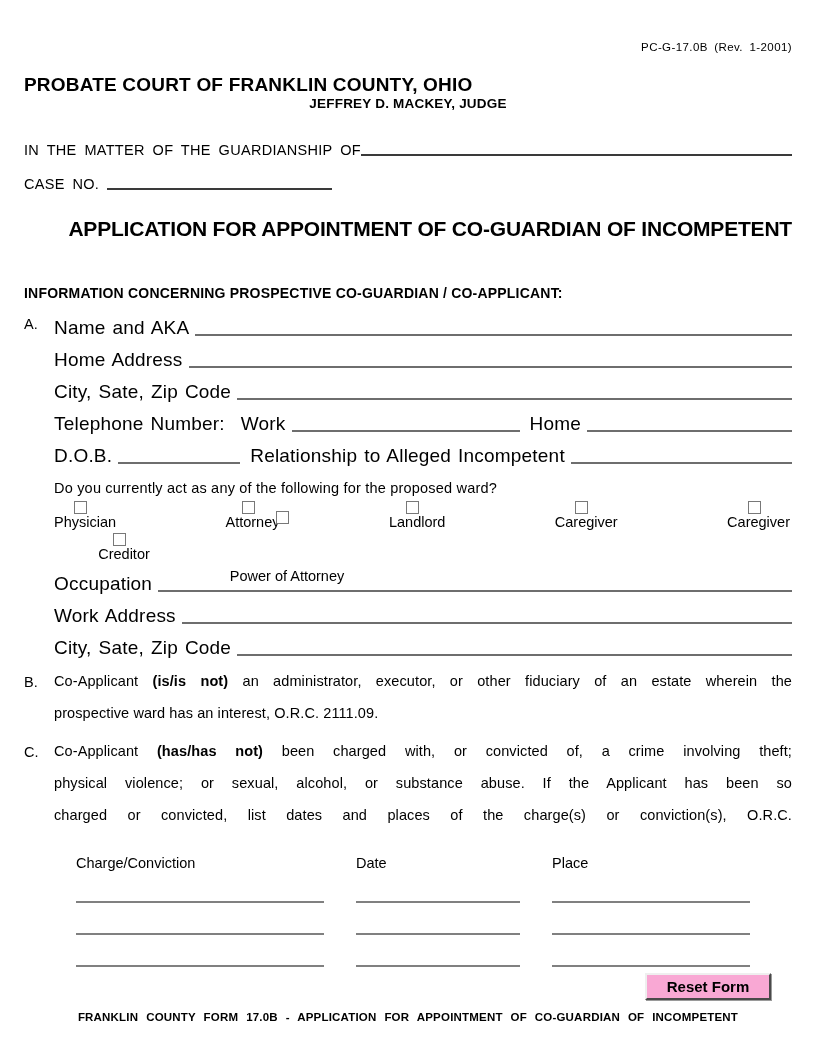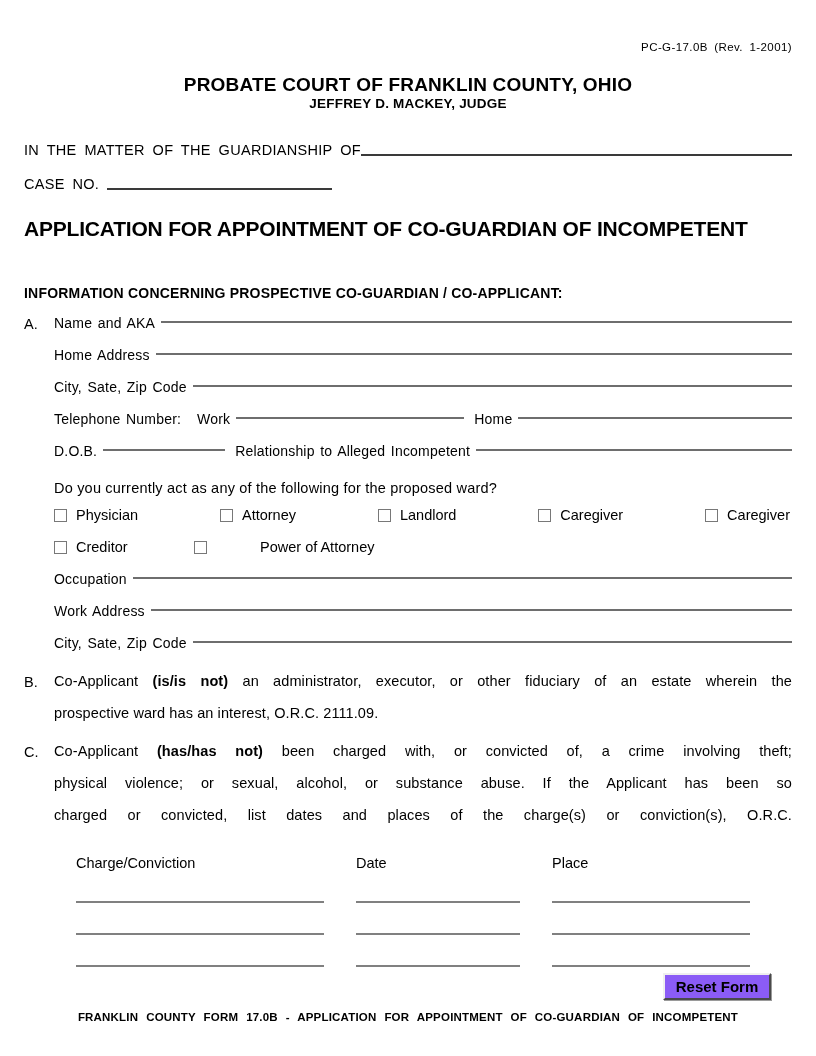--- a/index.html
+++ b/index.html
@@ -1,72 +1,72 @@
 <!DOCTYPE html>
 <html><head>
 <meta charset="utf-8">
 <style>
   html,body{margin:0;padding:0;background:#fff;}
   body{width:816px;height:1056px;font-family:"Liberation Sans",sans-serif;color:#000;}
   .page{position:relative;width:816px;height:1056px;overflow:hidden;box-sizing:border-box;padding:0 24px;}
 
   .form-code{margin-top:41px;text-align:right;font-size:11.5px;letter-spacing:.4px;word-spacing:3px;}
 
-  .court-title{margin-top:21px;text-align:center;font-size:19px;font-weight:bold;letter-spacing:.2px;}
+  .court-title{margin-top:21px;text-align:left;font-size:19px;font-weight:bold;letter-spacing:.2px;}
   .judge{text-align:center;font-size:13.5px;font-weight:bold;letter-spacing:.2px;}
 
   .caption-row{display:flex;align-items:flex-end;font-size:14.5px;letter-spacing:.3px;word-spacing:3.5px;}
   .matter-row{margin-top:26px;height:21px;}
   .case-row{margin-top:13px;height:21px;}
   .rule{border-bottom:2px solid #3a3a3a;margin-bottom:2px;}
   .rule.grow{flex:1;}
   .case-rule{width:225px;margin-left:8px;}
 
-  .main-title{margin-top:25px;text-align:left;font-size:21px;font-weight:bold;letter-spacing:-0.2px;}
+  .main-title{margin-top:25px;text-align:right;font-size:21px;font-weight:bold;letter-spacing:-0.2px;}
 
   .info-heading{margin-top:44px;font-size:14px;font-weight:bold;letter-spacing:.2px;}
 
   .sec{margin-top:6px;}
   .lettered{display:flex;}
   .letter-col{width:30px;flex:none;font-size:14.5px;padding-top:9px;}
   .sec-a .letter-col{padding-top:9px;}
   .sec-body{flex:1;min-width:0;}
 
-  .frow{display:flex;align-items:center;height:32px;font-size:14px;letter-spacing:.2px;word-spacing:1.5px;}
+  .frow{display:flex;align-items:flex-end;height:32px;font-size:19px;letter-spacing:.2px;word-spacing:1.5px;}
   .fill{flex:1;border-bottom:2px solid #6e6e6e;margin-bottom:3px;margin-left:6px;}
   .fill.fixed{flex:none;}
   .lbl{white-space:nowrap;}
   .gap-lbl{margin-left:10px;white-space:nowrap;}
 
   .q-row{height:32px;display:flex;align-items:flex-end;font-size:14.5px;letter-spacing:.2px;}
   .q-row span{padding-bottom:3px;}
 
   .cb-row{display:flex;align-items:center;height:32px;font-size:14.5px;}
   .cb-row1{justify-content:space-between;padding-right:2px;}
-  .cb-item{display:flex;align-items:center;}
+  .cb-item{display:flex;align-items:center;flex-direction:column;}
   .cb-row2 .cb-item:nth-child(1){width:140px;flex:none;}
   .cb-row2 .cb-item:nth-child(2){width:186px;flex:none;gap:44px;}
   .cb{width:13px;height:13px;border:1.5px solid #787878;background:#fff;flex:none;margin-right:9px;box-sizing:border-box;}
 
   .para-line{height:32px;line-height:32px;font-size:14.5px;text-align:justify;text-align-last:justify;letter-spacing:.1px;white-space:normal;}
   .para-line.last{text-align-last:left;}
   .b{font-weight:bold;}
 
   .ctable{margin-top:10px;display:flex;font-size:14.5px;}
   .ct-col1{width:280px;flex:none;}
   .ct-col2{width:196px;flex:none;}
   .ct-col3{width:200px;flex:none;}
   .ct-head{height:30px;display:flex;align-items:flex-end;}
   .ct-line{height:32px;border-bottom:2px solid #808080;box-sizing:border-box;}
   .ct-col1 .ct-line{width:248px;}
   .ct-col2 .ct-line{width:164px;}
   .ct-col3 .ct-line{width:198px;}
 
-  .reset-btn{position:absolute;right:45px;bottom:56px;width:108px;height:27px;
-    background:#8b5cf6;border-style:solid;border-width:2px;
+  .reset-btn{position:absolute;right:45px;bottom:56px;width:126px;height:27px;
+    background:#f9a8d4;border-style:solid;border-width:2px;
     border-color:#efefef #4a4a4a #4a4a4a #efefef;box-shadow:1px 1px 0 #9a9a9a;
     font-family:"Liberation Sans",sans-serif;font-size:15px;font-weight:bold;color:#000;
     display:flex;align-items:center;justify-content:center;cursor:pointer;}
 
   .footer{position:absolute;left:0;right:0;bottom:33px;text-align:center;font-size:11.5px;font-weight:bold;letter-spacing:.2px;word-spacing:4.5px;}
 </style>
 </head>
 <body>
 
 <div class="page">

